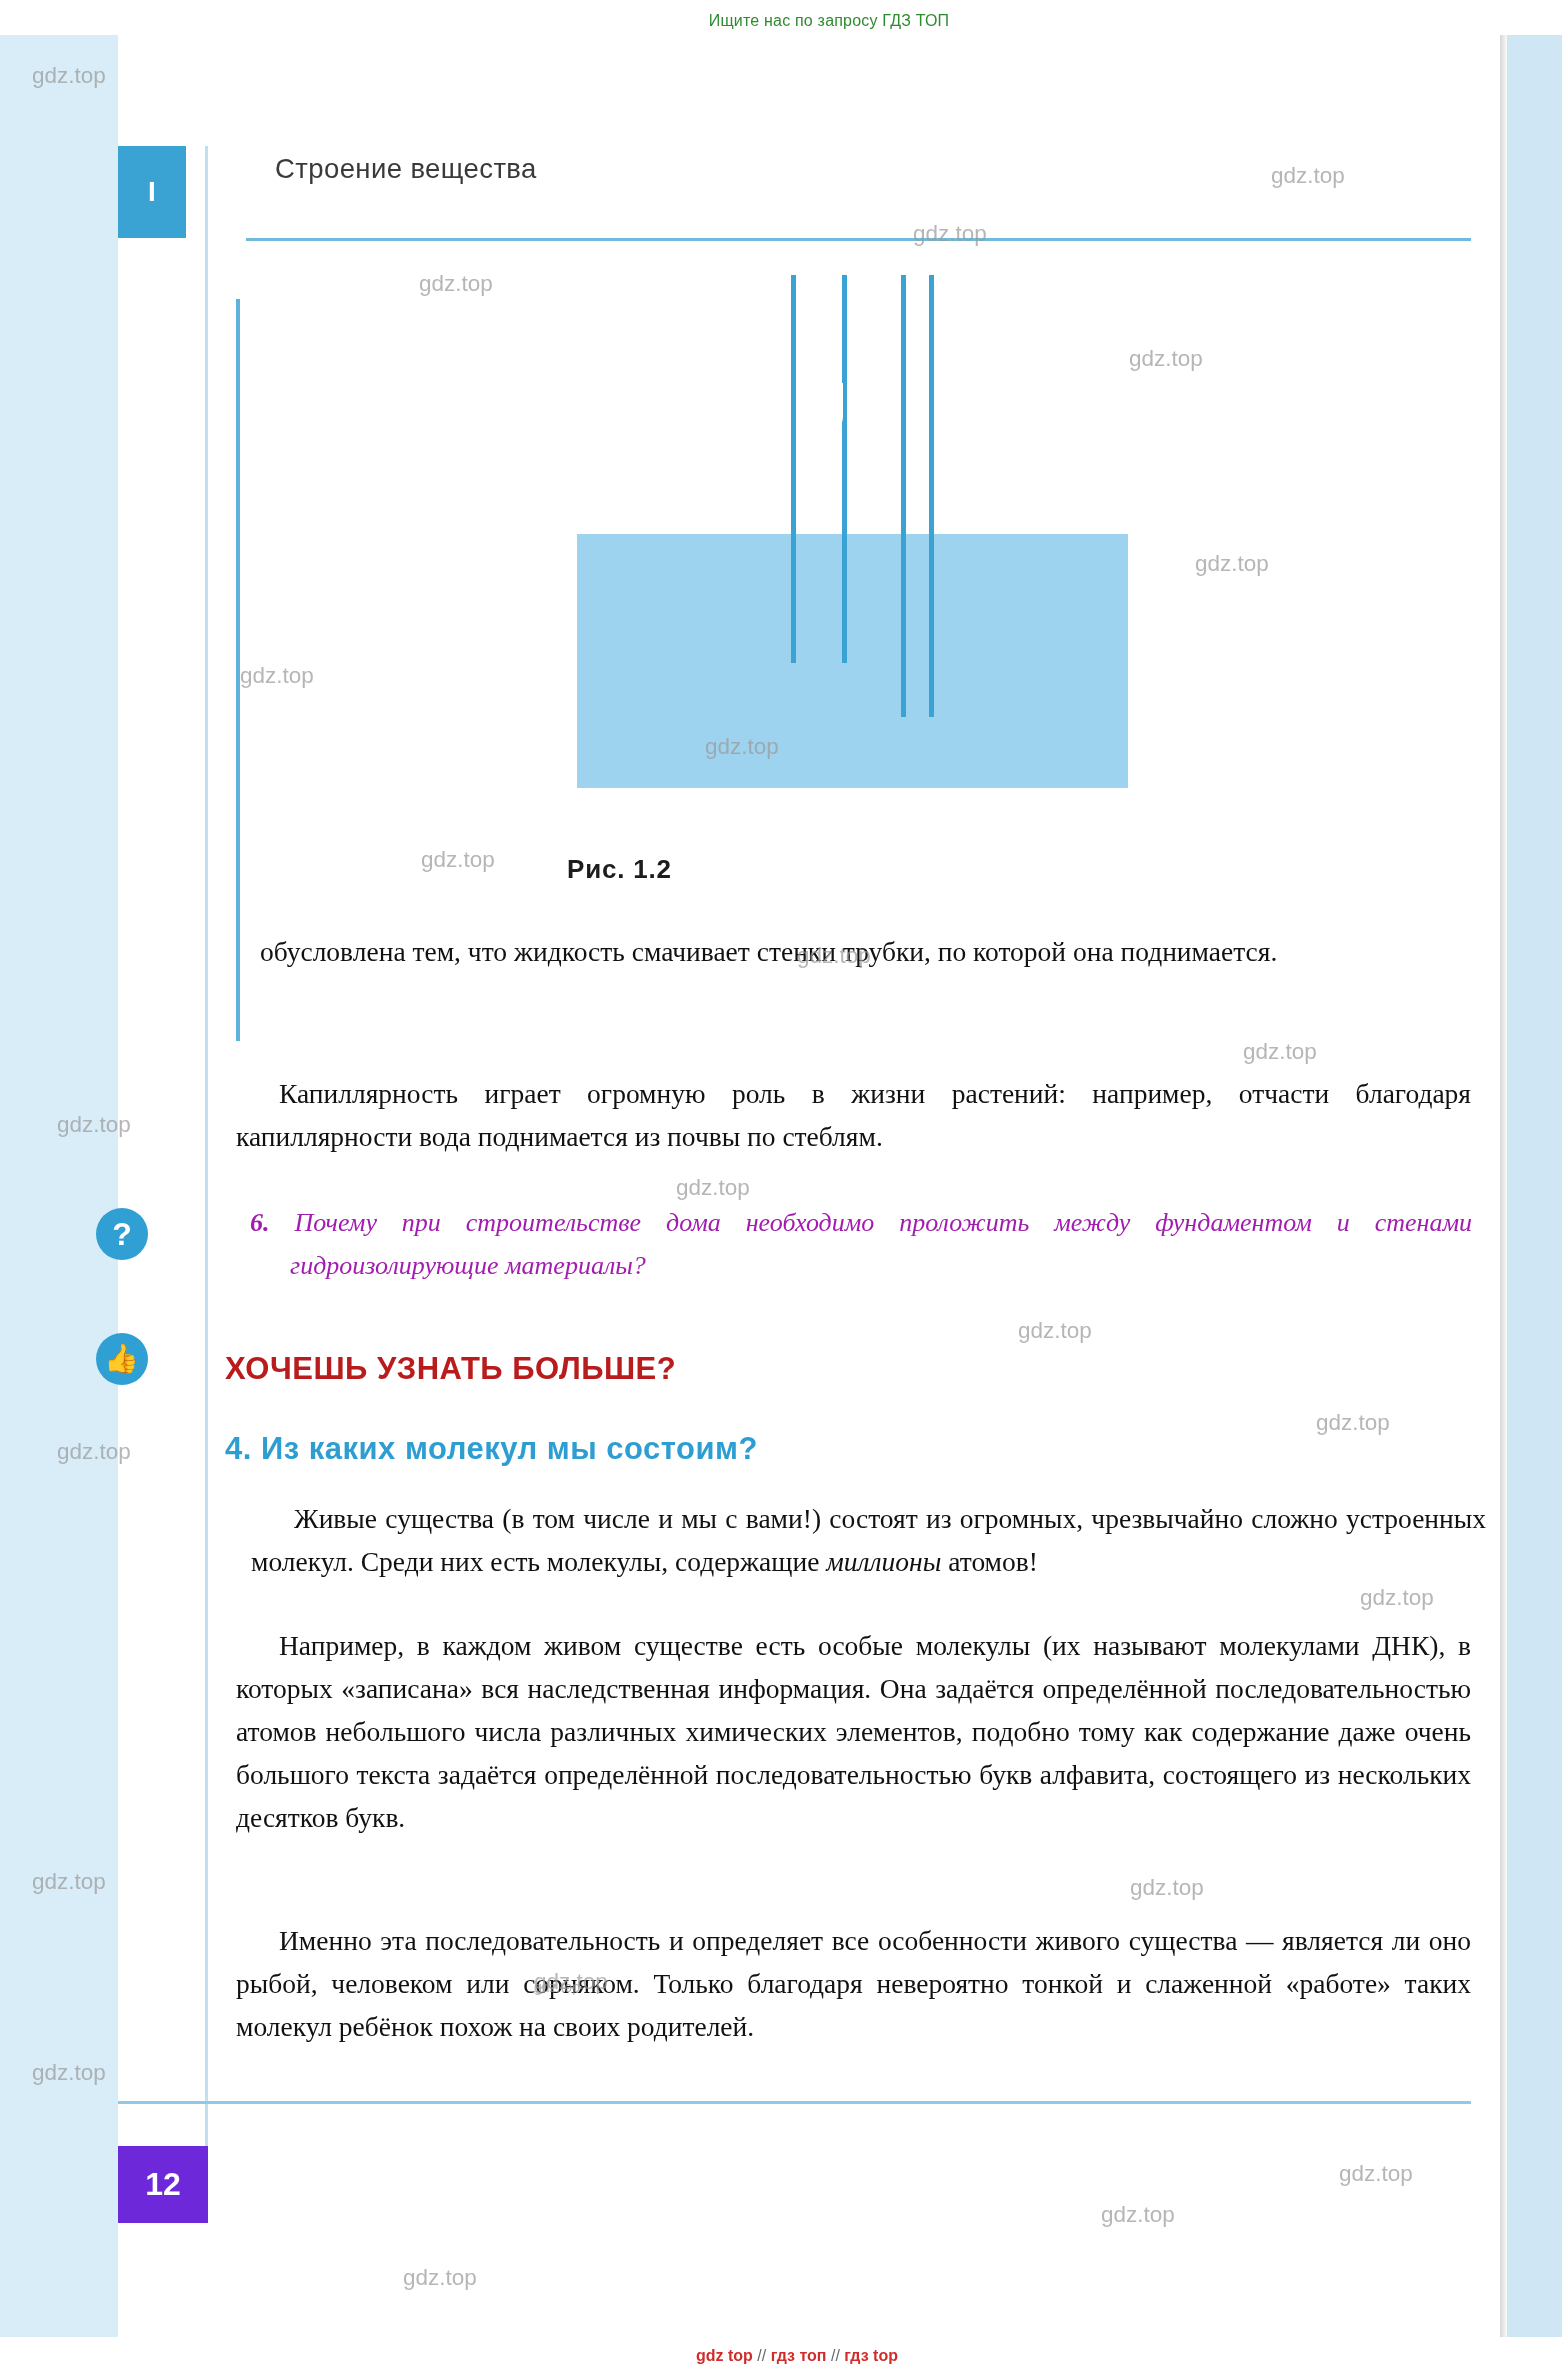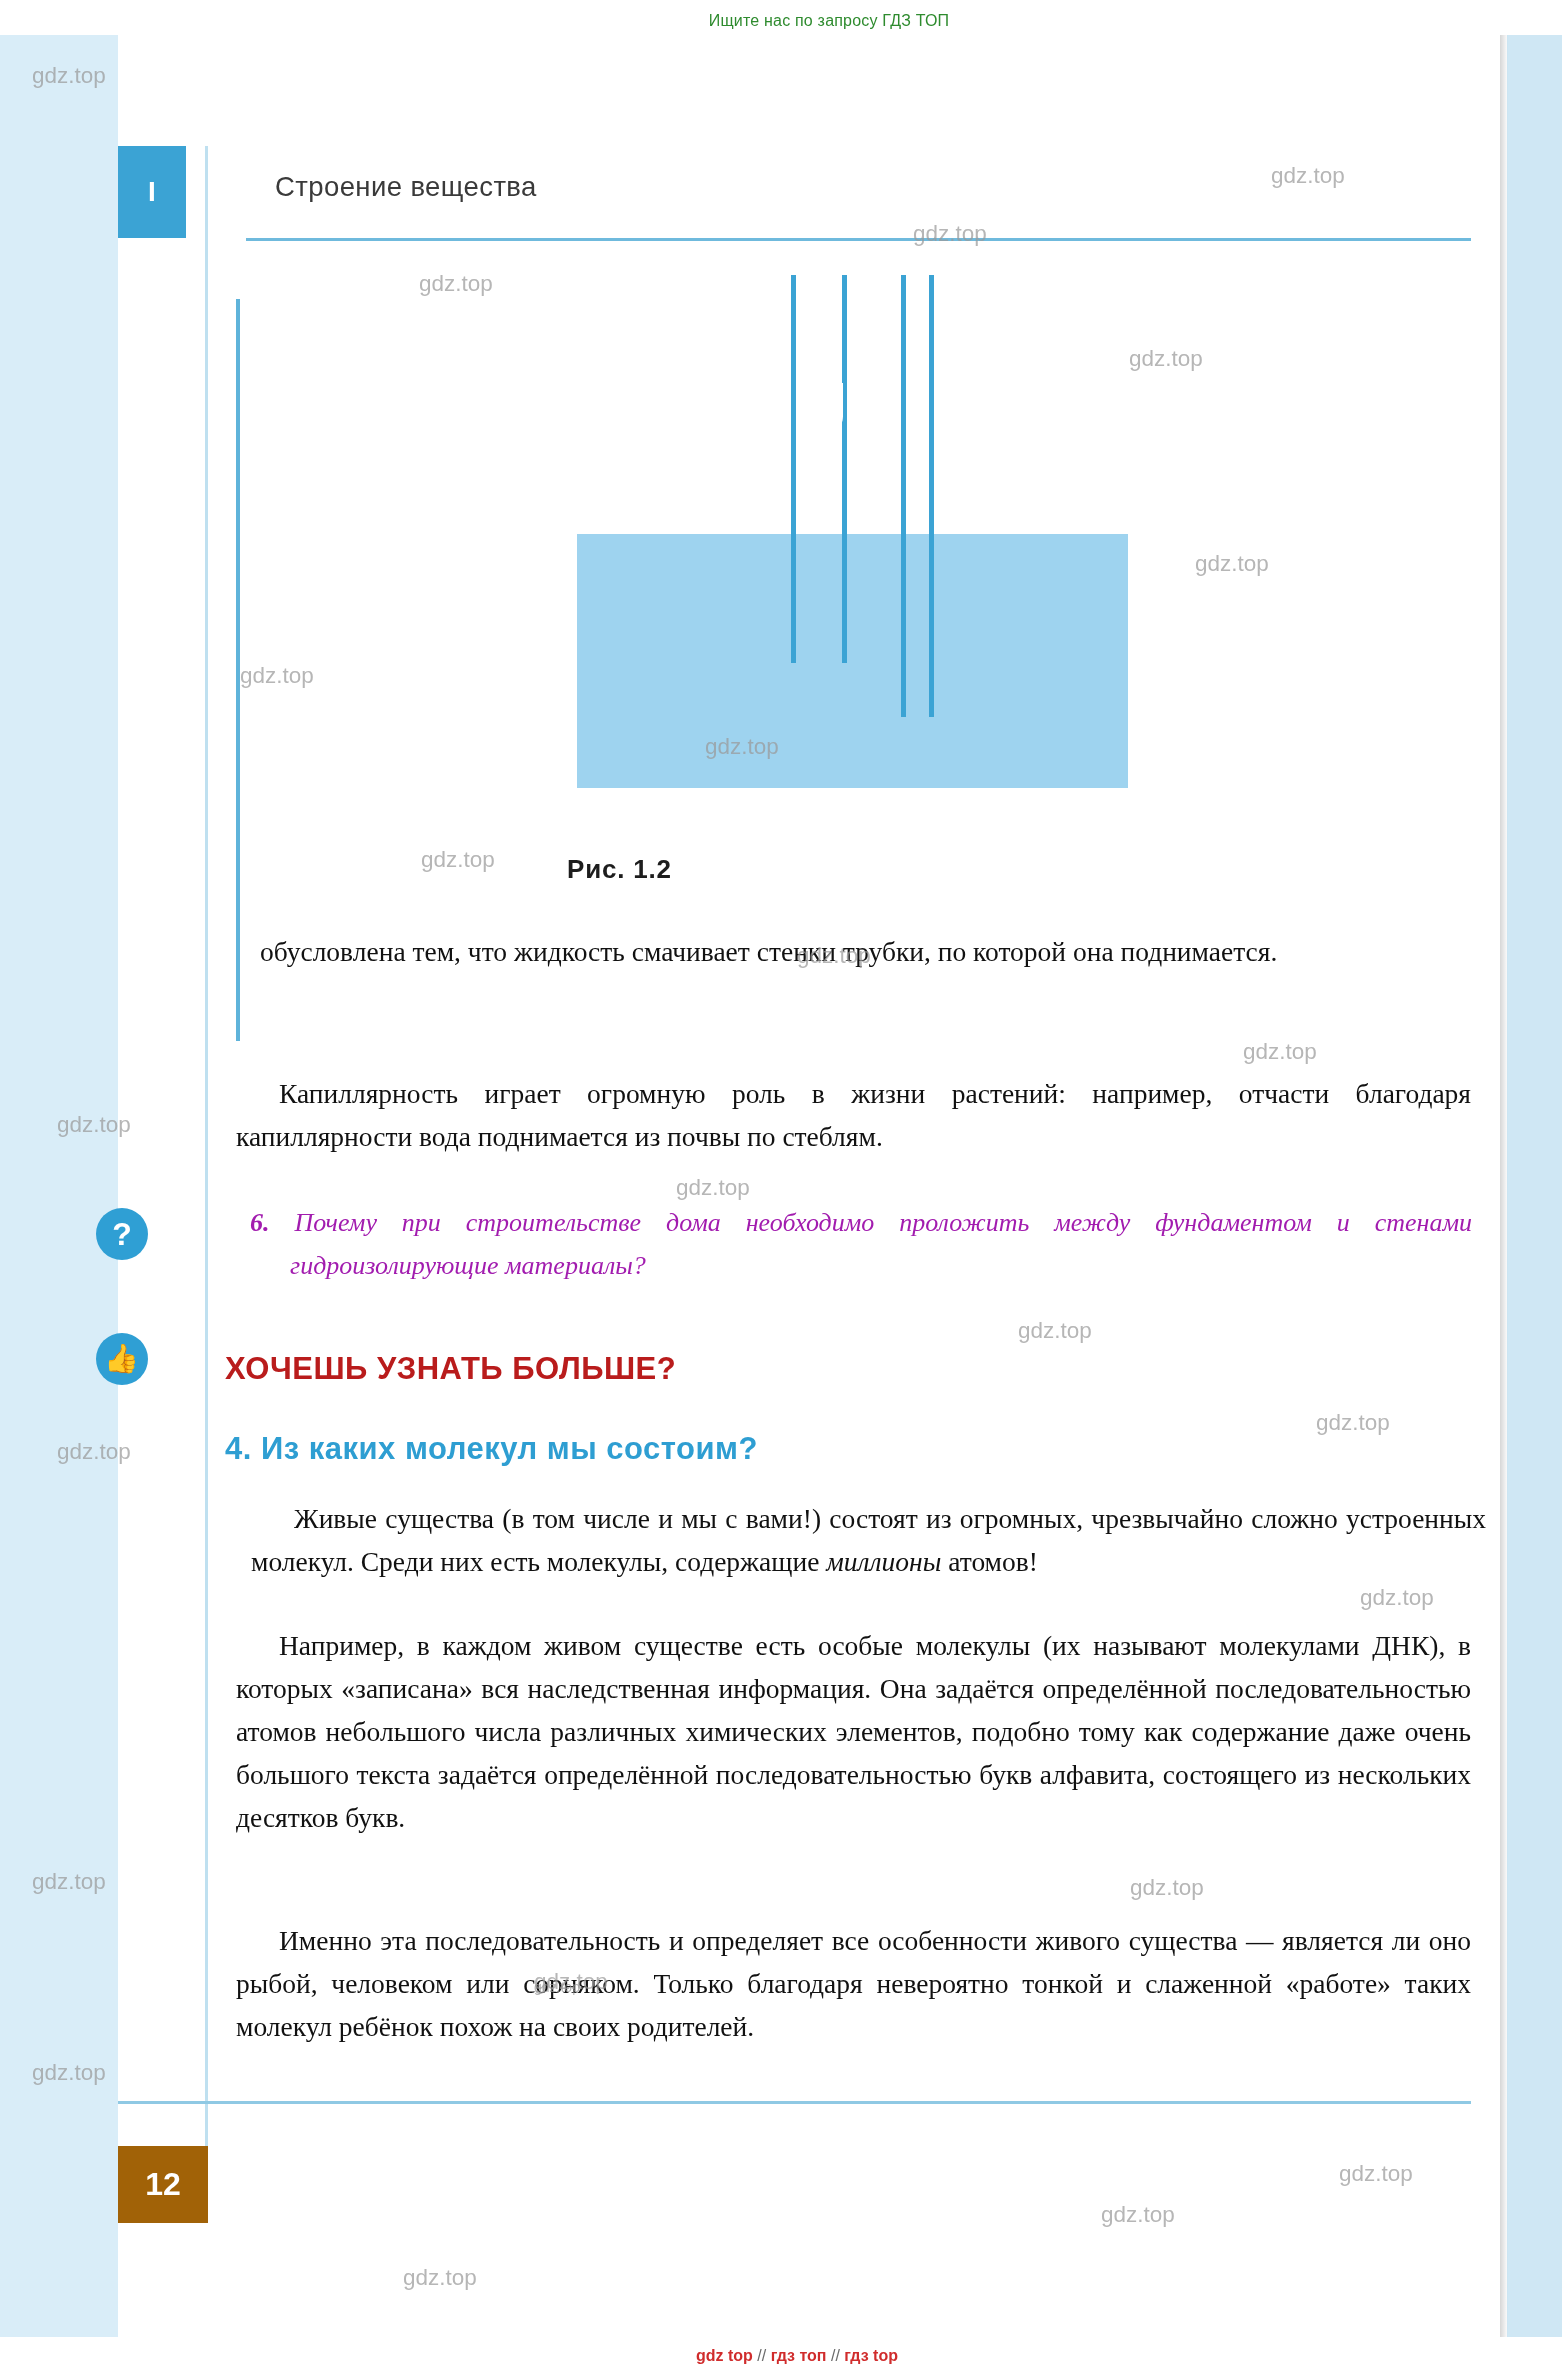--- a/index.html
+++ b/index.html
@@ -98,21 +98,21 @@
     text-align: center;
     line-height: 92px;
     color: #ffffff;
     font-family: "Liberation Sans", sans-serif;
     font-weight: bold;
     font-size: 28px;
   }
   .chapter-title {
     position: absolute;
     left: 275px;
-    top: 171px;
+    top: 153px;
     font-family: "Liberation Sans", sans-serif;
     font-size: 27.5px;
     color: #3a3a3a;
     letter-spacing: 0.4px;
   }
   .header-rule {
     position: absolute;
     left: 246px;
     top: 238px;
     width: 1225px;
@@ -257,21 +257,21 @@
 
   .para-3 i, .para-4 i, .para-5 i { font-style: italic; }
 
   
   .pagenum-box {
     position: absolute;
     left: 118px;
     top: 2146px;
     width: 90px;
     height: 77px;
-    background: #a16207;
+    background: #6d28d9;
   }
   .pagenum-box span {
     display: block;
     text-align: center;
     line-height: 77px;
     color: #ffffff;
     font-family: "Liberation Sans", sans-serif;
     font-weight: bold;
     font-size: 32px;
   }

